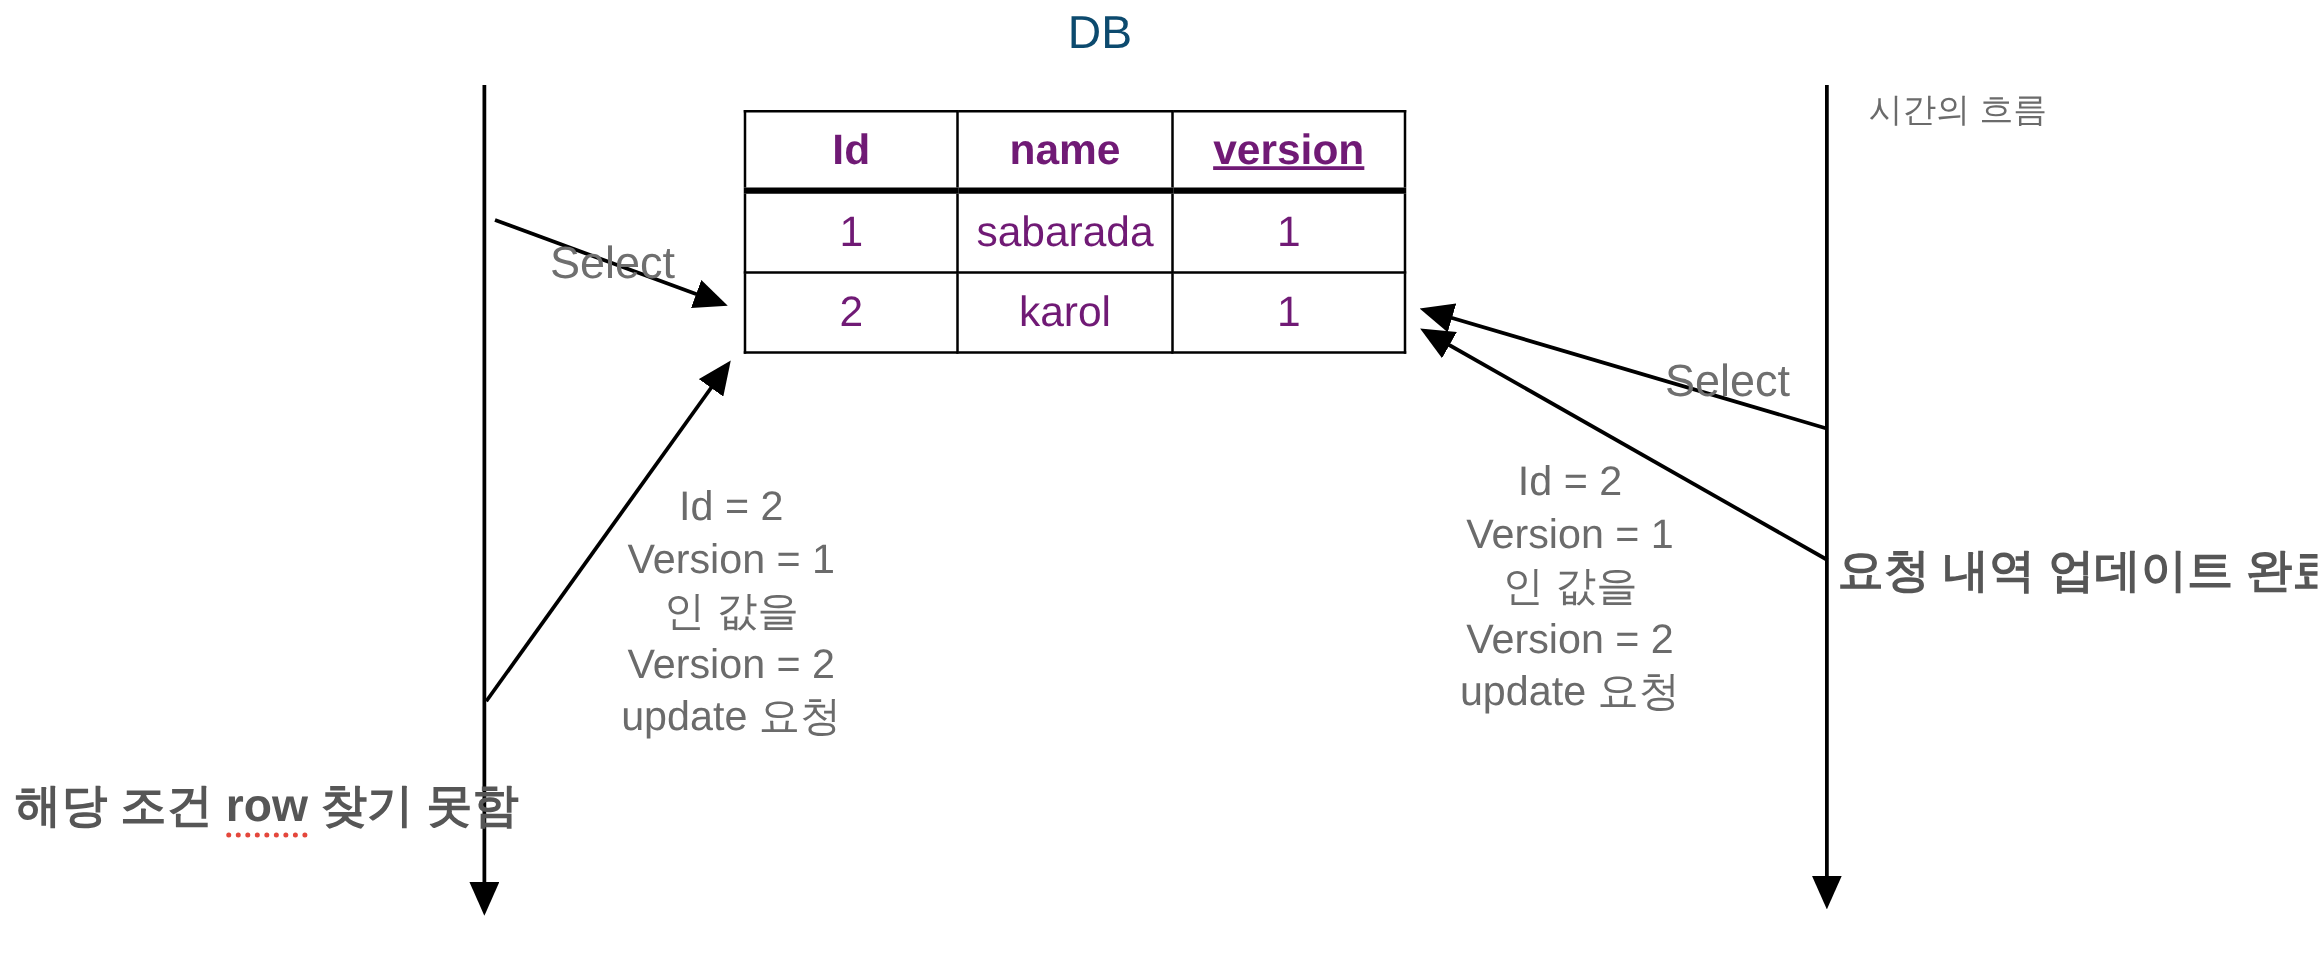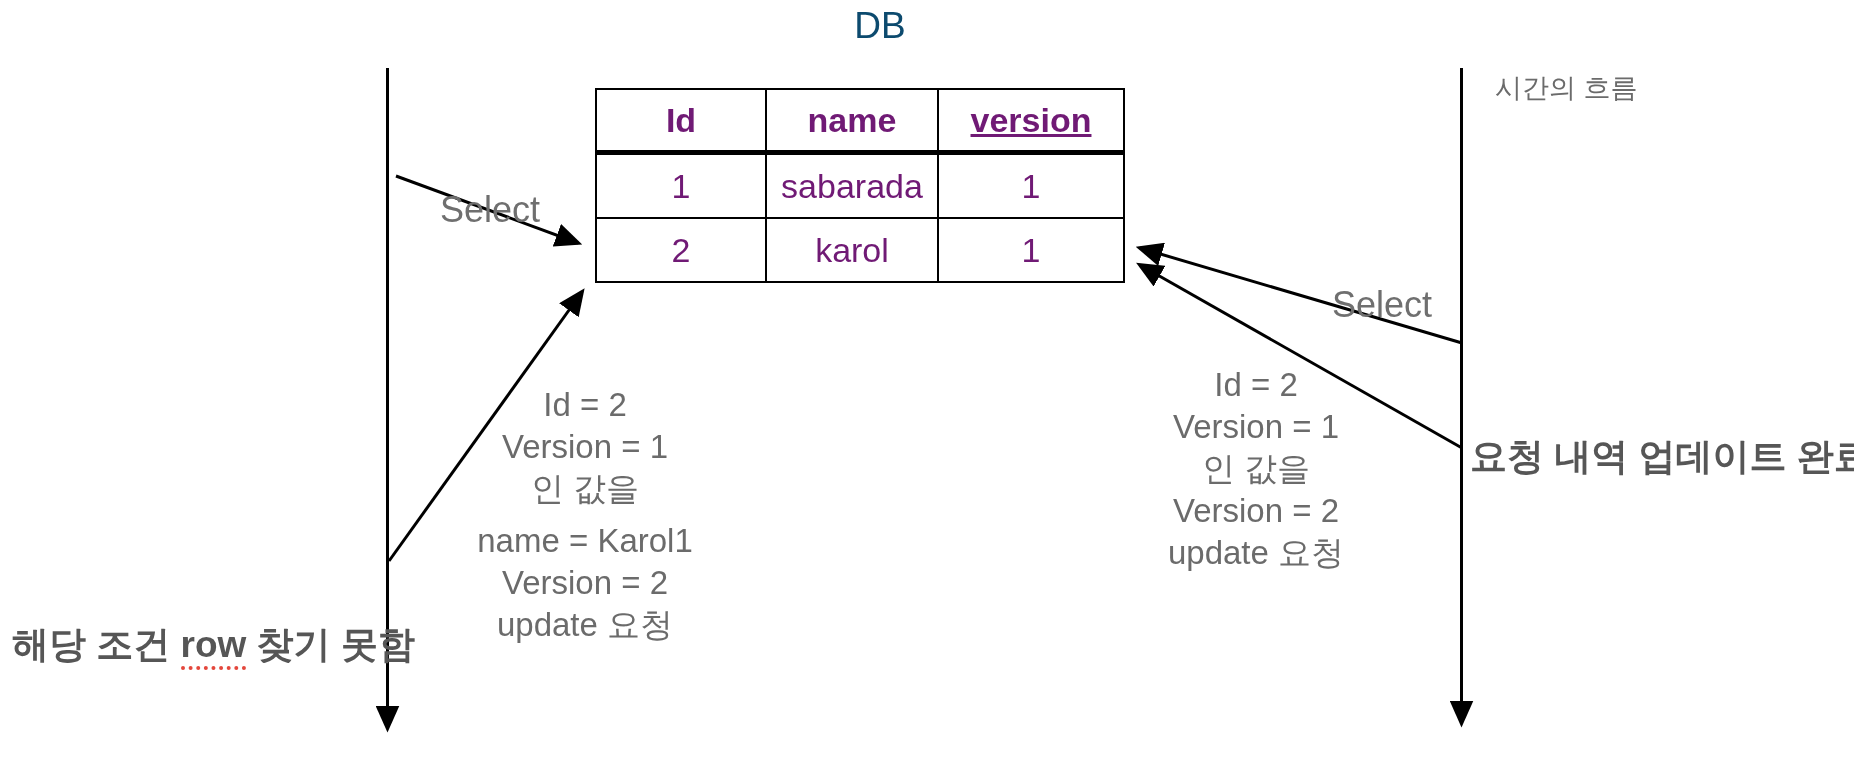--- a/index.html
+++ b/index.html
@@ -93,21 +93,20 @@
 
 <div class="abs time-label">시간의 흐름</div>
 
 <div class="abs gray-label select-left">Select</div>
 <div class="abs gray-label select-right">Select</div>
 
 <div class="abs req-block req-left">
   <div class="line">Id = 2</div>
   <div class="line">Version = 1</div>
   <div class="line">인 값을</div>
-  <div class="line gap">name = Karol1</div>
   <div class="line">Version = 2</div>
   <div class="line">update 요청</div>
 </div>
 
 <div class="abs req-block req-right">
   <div class="line">Id = 2</div>
   <div class="line">Version = 1</div>
   <div class="line">인 값을</div>
   <div class="line">Version = 2</div>
   <div class="line">update 요청</div>

